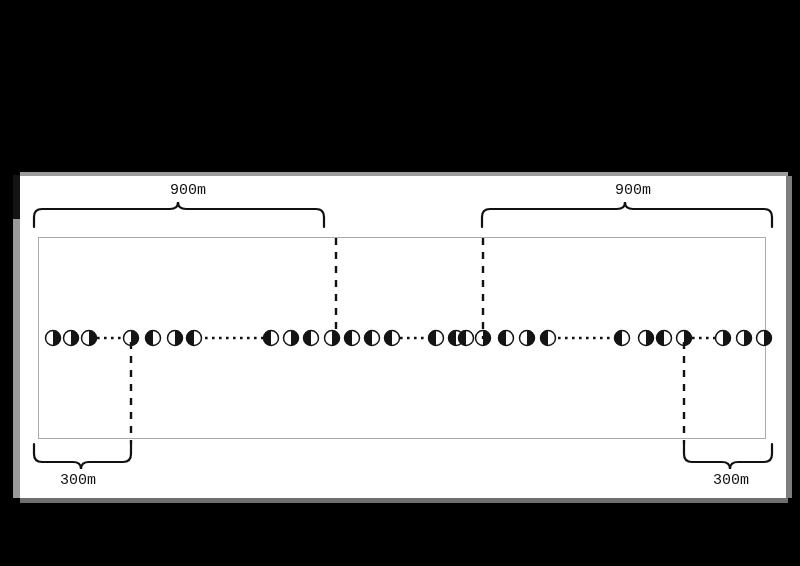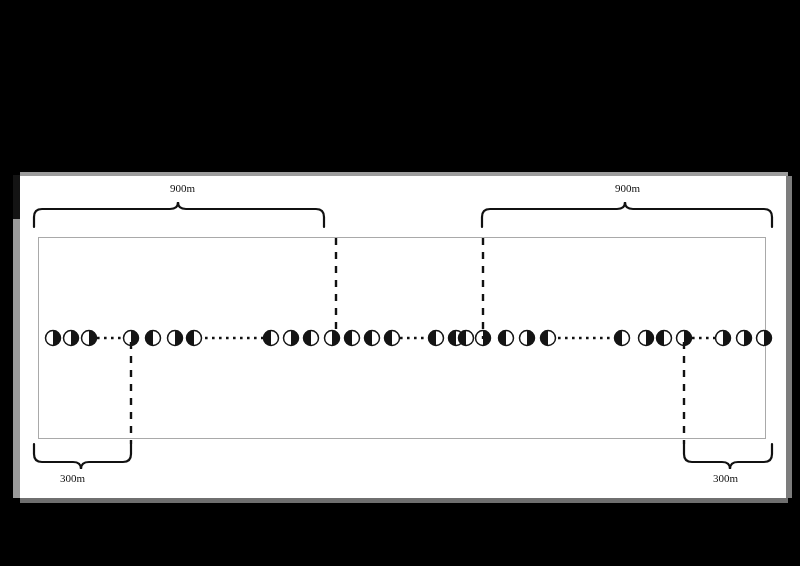--- a/index.html
+++ b/index.html
@@ -90,22 +90,22 @@
     left: 0;
     top: 0;
     width: 766px;
     height: 322px;
     overflow: visible;
   }
 
   
   .dim-label {
     position: absolute;
-    font-family: Liberation Serif, serif;
-    font-size: 11px;
+    font-family: Liberation Mono, monospace;
+    font-size: 15px;
     color: #111111;
     white-space: nowrap;
     letter-spacing: 0px;
   }
   .dim-900-left  { left: 150px; top: 6px; }
   .dim-900-right { left: 595px; top: 6px; }
   .dim-300-left  { left: 40px;  top: 296px; }
   .dim-300-right { left: 693px; top: 296px; }
 </style>
 </head>

